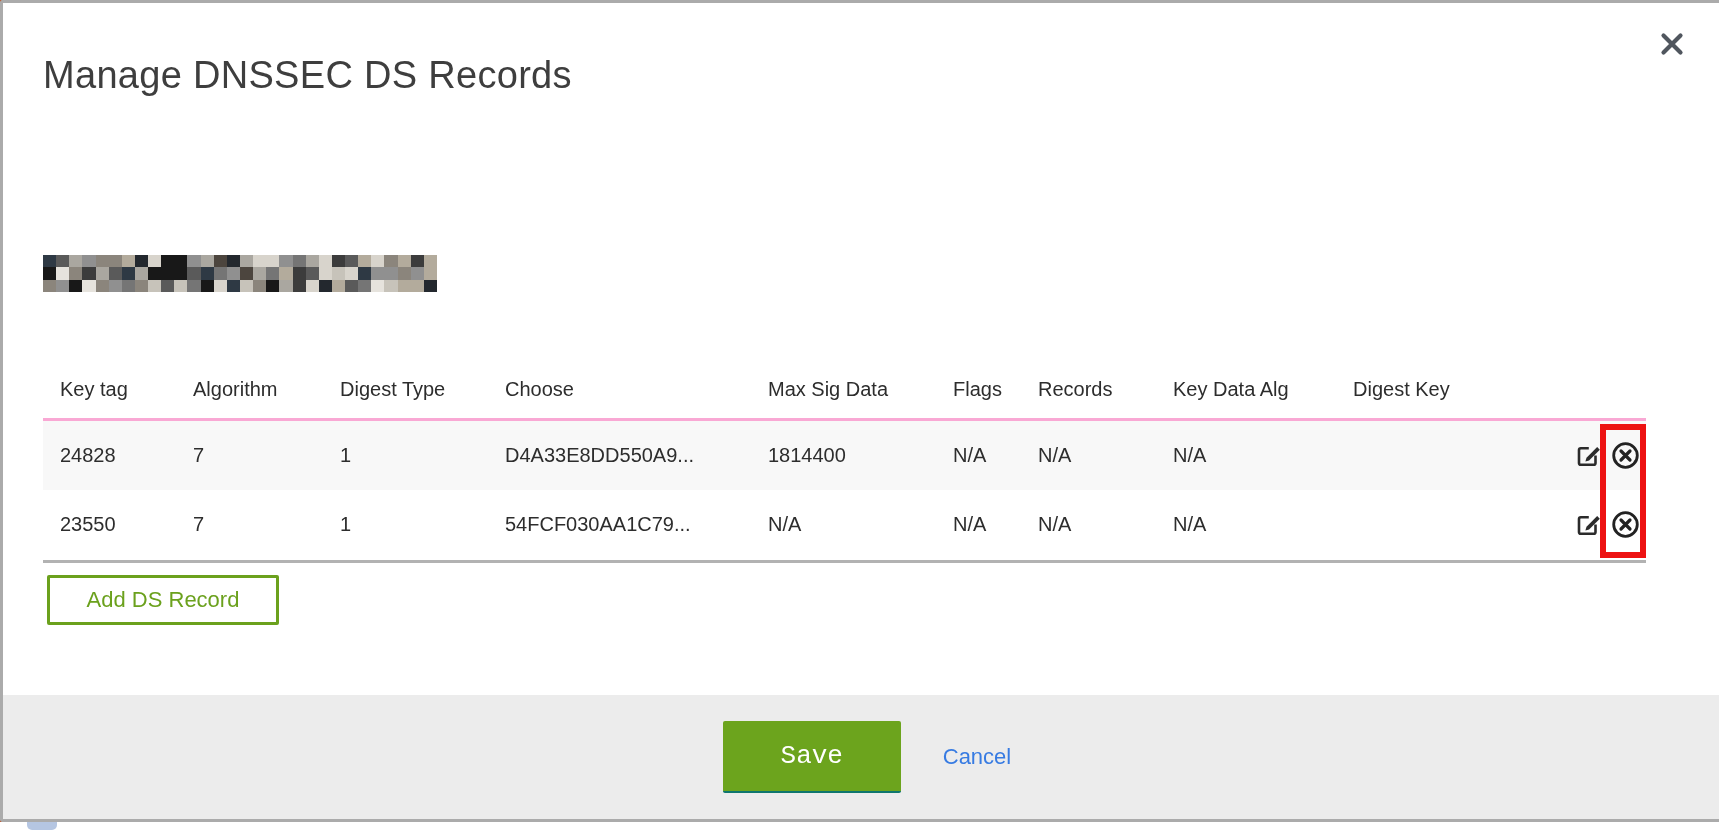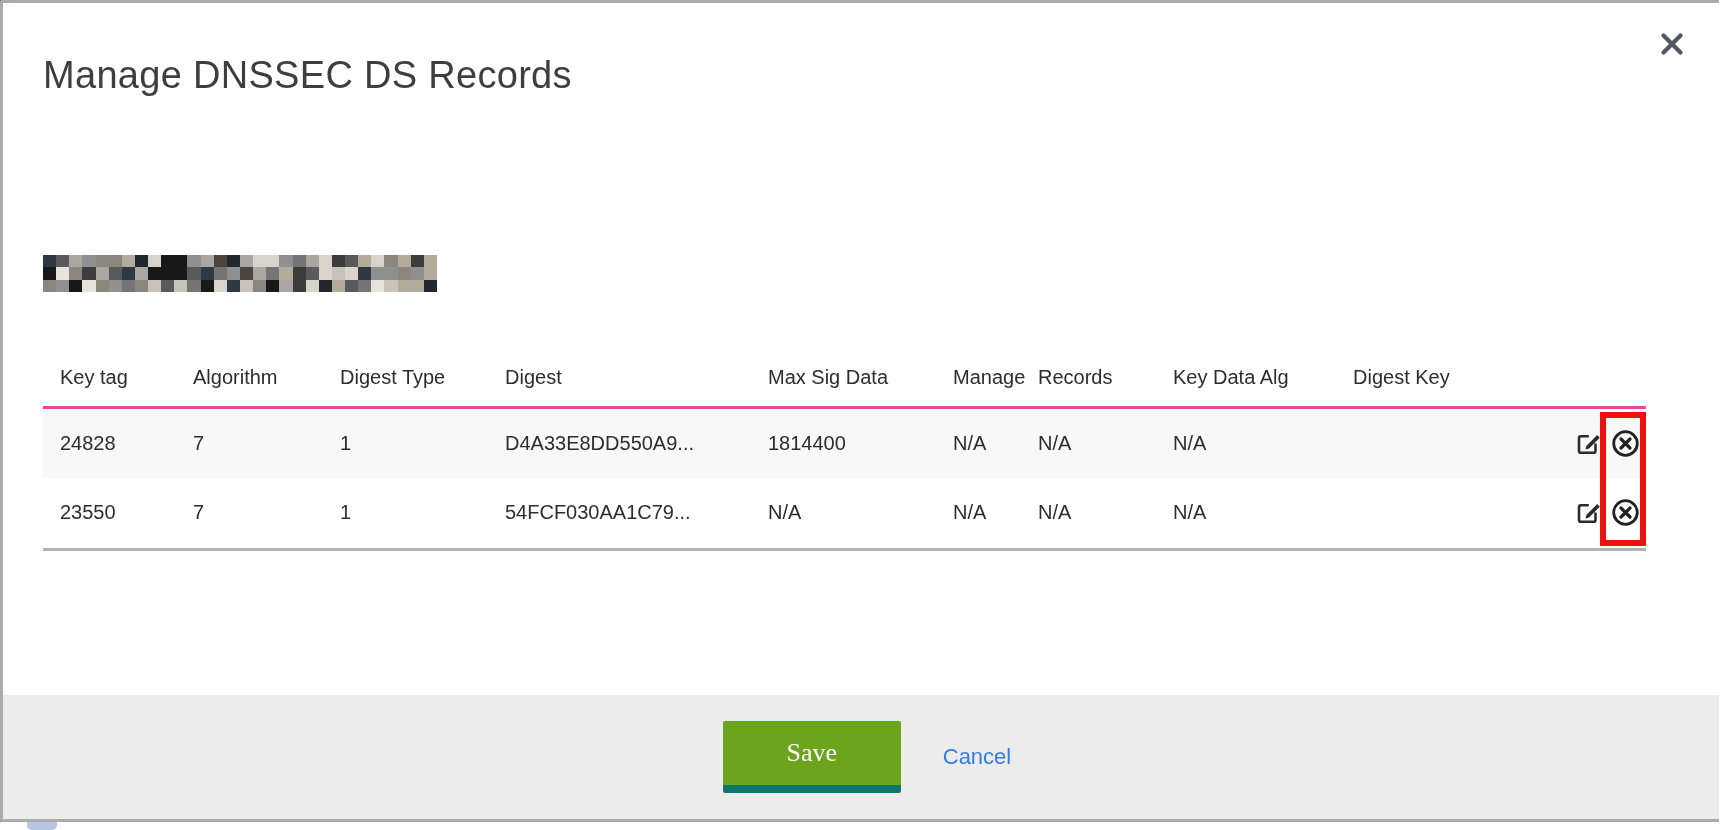--- a/index.html
+++ b/index.html
@@ -16,46 +16,46 @@
              display:flex;align-items:center;justify-content:center;}
 
   
   .redacted{position:absolute;left:40px;top:252px;width:394px;height:37px;
             display:grid;grid-template-columns:repeat(30,1fr);grid-template-rows:repeat(3,1fr);}
   .redacted span{display:block;width:100%;height:100%;}
 
   .instruction{position:absolute;left:40px;top:316px;font-size:24px;color:#2f2f2f;}
 
   
-  .table-wrap{position:absolute;left:40px;top:346px;width:1603px;}
+  .table-wrap{position:absolute;left:40px;top:358px;width:1603px;}
   table.ds{border-collapse:collapse;width:1603px;table-layout:fixed;font-size:20px;color:#2d2d2d;}
   table.ds thead tr{height:58px;}
   table.ds th{text-align:left;font-weight:400;padding-left:17px;color:#2d2d2d;}
-  table.ds tbody{border-top:3px solid #ec4899;border-bottom:3px solid #b2b2b2;}
+  table.ds tbody{border-top:3px solid #f9a8d4;border-bottom:3px solid #b2b2b2;}
   table.ds tbody tr{height:71px;}
   table.ds tbody tr:nth-child(odd){background:#f8f8f8;}
   table.ds tbody tr:nth-child(even){background:#ffffff;}
   table.ds td{padding-left:17px;overflow:hidden;white-space:nowrap;}
   td.actions{padding:0 6px 0 0;text-align:right;white-space:nowrap;}
   .icon-btn{display:inline-block;vertical-align:middle;cursor:pointer;line-height:0;margin-left:2px;}
 
   
   .red-box{position:absolute;left:1557px;top:63px;width:46px;height:134px;
            border:6px solid #ed1212;box-sizing:border-box;pointer-events:none;}
 
   
   .add-btn{position:absolute;left:44px;top:572px;width:232px;height:50px;background:#fff;
            border:3px solid #6ba11d;color:#6ba11d;font-size:22px;font-family:"Liberation Sans",sans-serif;
            border-radius:2px;cursor:pointer;box-sizing:border-box;}
 
   
   .modal-footer{position:absolute;left:0;right:0;top:692px;bottom:0;background:#ececec;
                 display:flex;align-items:center;justify-content:center;gap:42px;}
-  .save-btn{width:178px;height:72px;background:#6ca41d;border:none;border-bottom:8px solid #0f766e;
-            color:#fff;font-size:26px;font-family:Liberation Serif, serif;border-radius:2px;
+  .save-btn{width:178px;height:72px;background:#6ca41d;border:none;border-bottom:2px solid #0f766e;
+            color:#fff;font-size:26px;font-family:Liberation Mono, monospace;border-radius:2px;
             cursor:pointer;box-sizing:border-box;}
   .cancel-link{font-size:22px;color:#377be2;text-decoration:none;cursor:pointer;text-align:center;}
 
   
   .behind{position:absolute;left:0;right:0;bottom:0;height:8px;background:#fff;}
   .behind-fragment{position:absolute;left:27px;bottom:0;width:30px;height:8px;
                    background:#b5c6e2;border-radius:0 0 5px 5px;}
 </style>
 </head>
 <body>
@@ -178,23 +178,23 @@
           <col style="width:135px">
             <col style="width:180px">
             <col style="width:220px">
           <col style="width:90px">
         </colgroup>
         <thead>
           <tr>
             <th>Key tag</th>
             <th>Algorithm</th>
             <th>Digest Type</th>
-            <th>Digest</th>
+            <th>Choose</th>
             <th>Max Sig Data</th>
-            <th>Manage</th>
+            <th>Flags</th>
             <th>Records</th>
             <th>Key Data Alg</th>
             <th>Digest Key</th>
             <th></th>
           </tr>
         </thead>
         <tbody>
       <tr>
         <td>24828</td>
         <td>7</td>
@@ -244,20 +244,21 @@
               <path d="M11 11 L20 20 M20 11 L11 20" stroke="#222" stroke-width="3.2" stroke-linecap="round"></path>
             </svg>
           </span>
         </td>
       </tr>
     </tbody>
       </table>
       <div class="red-box"></div>
     </div>
 
+    <button class="add-btn">Add DS Record</button>
 
     <div class="modal-footer">
       <button class="save-btn">Save</button>
       <a class="cancel-link">Cancel</a>
     </div>
 
   </div>
 
   <div class="behind">
     <div class="behind-fragment"></div>

